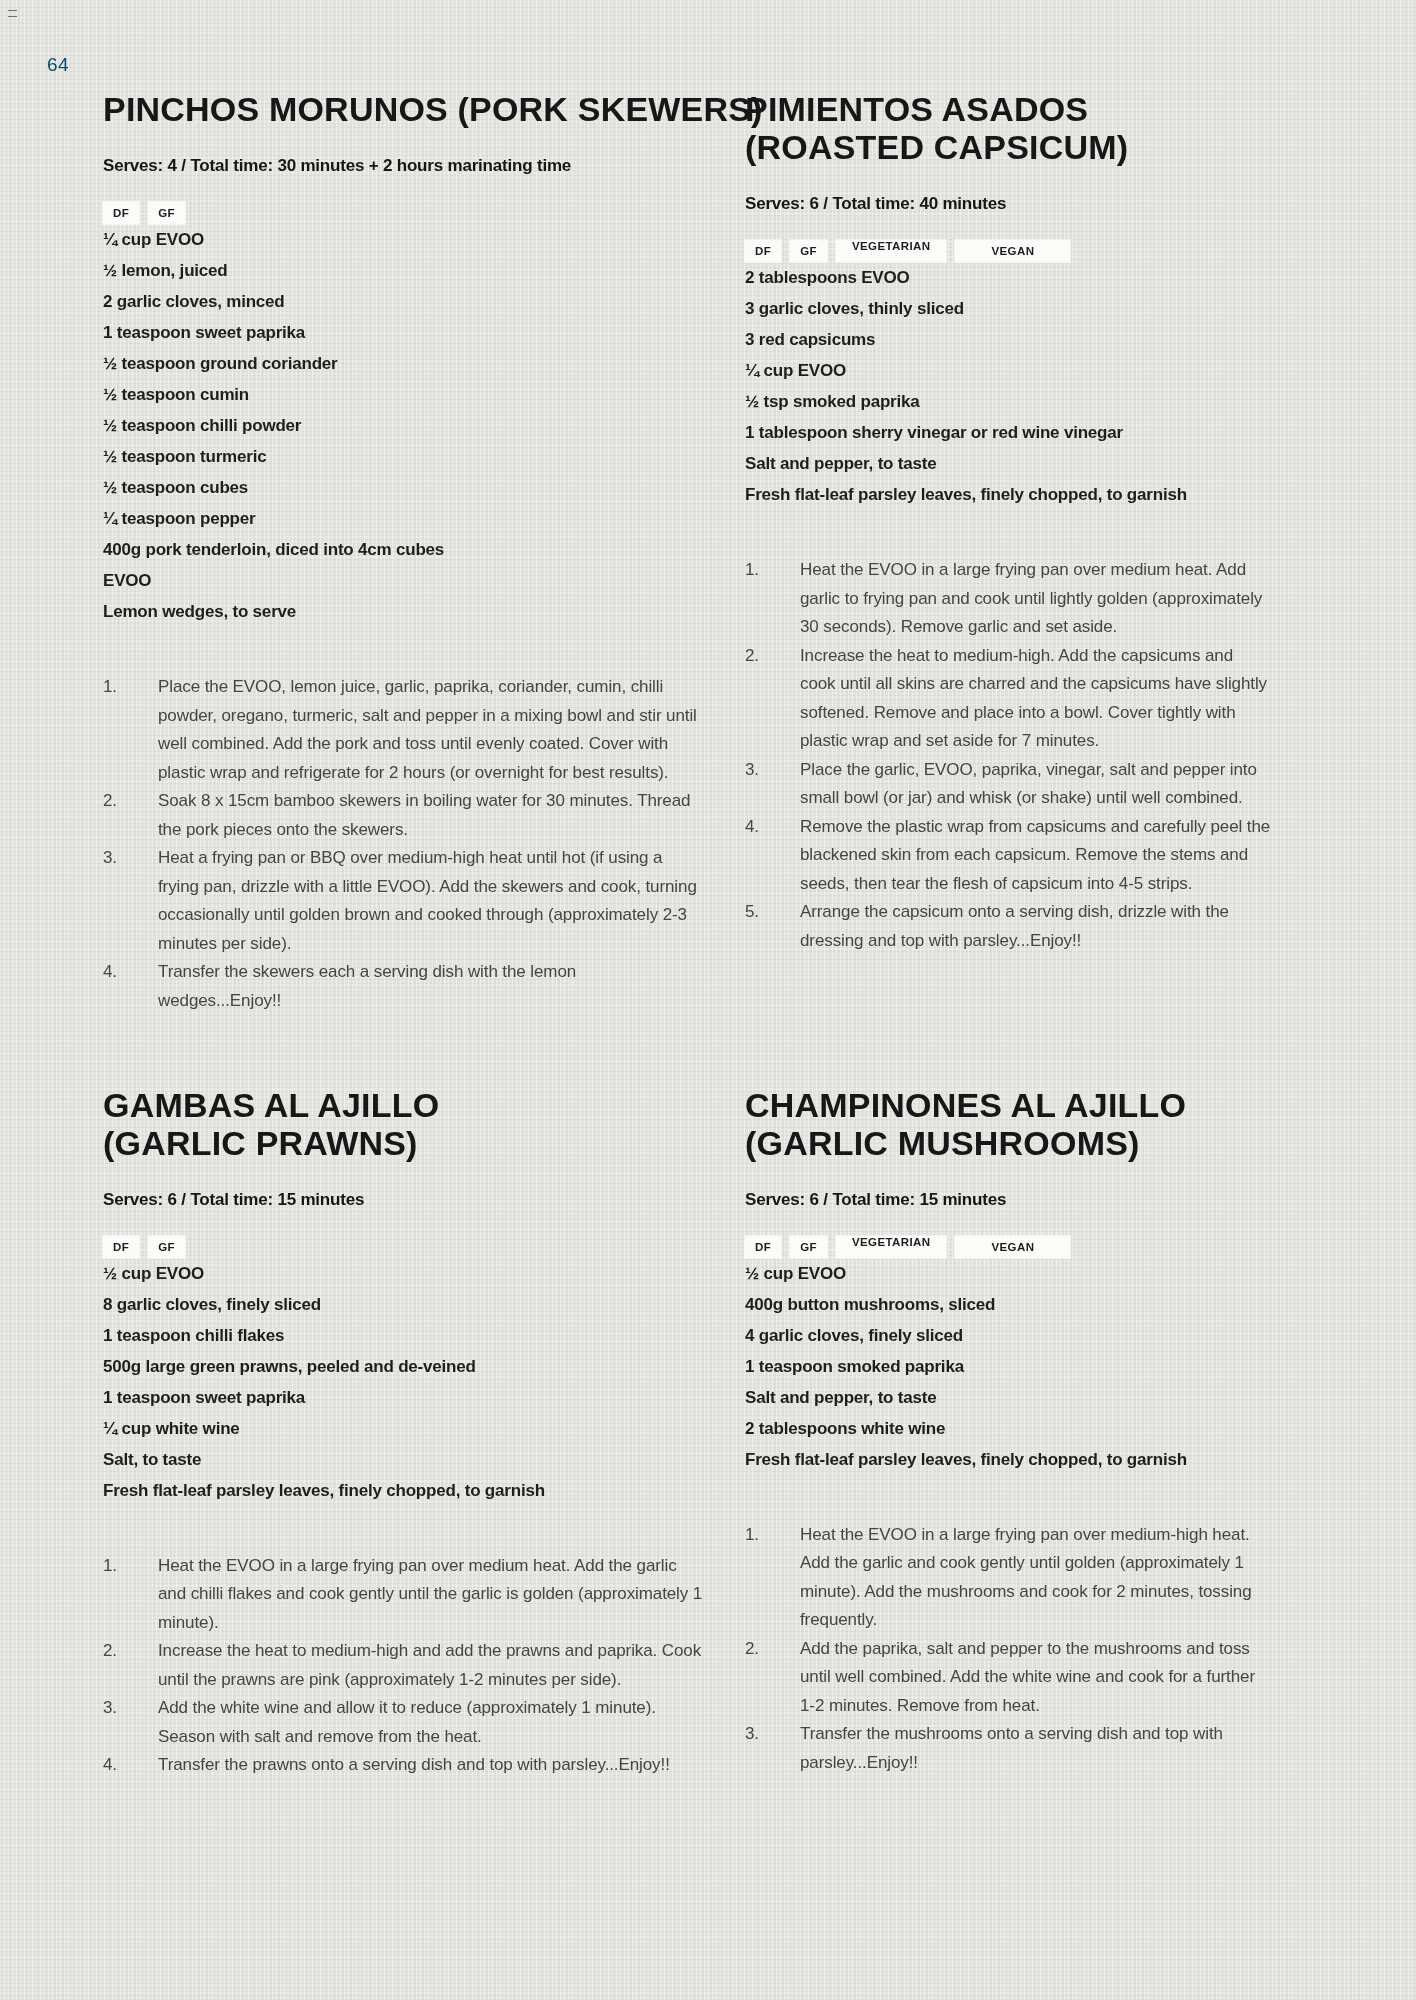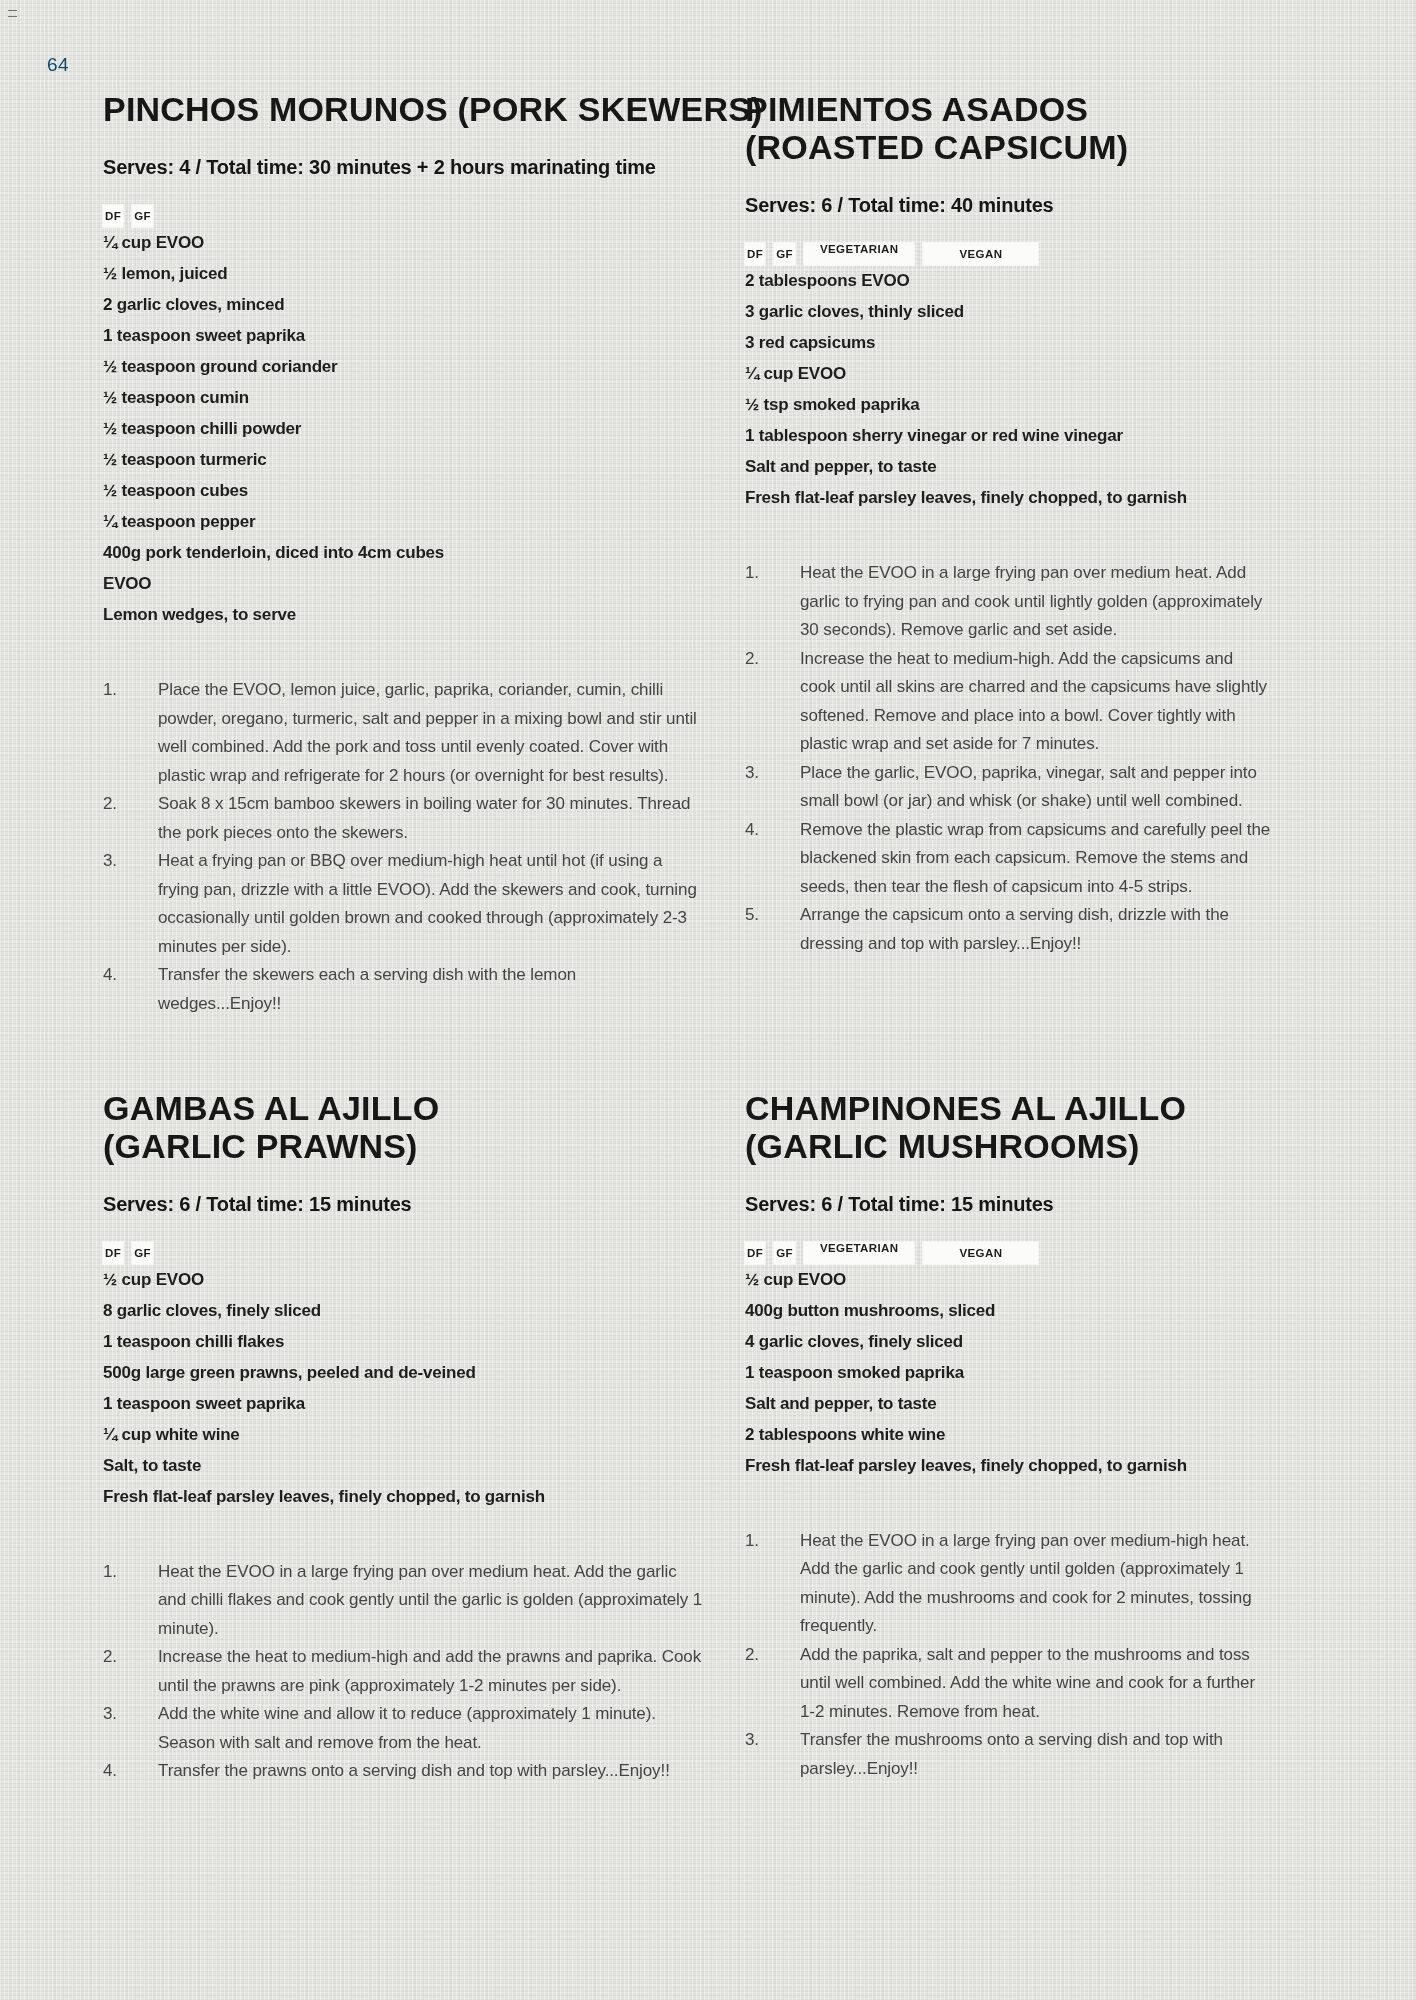--- a/index.html
+++ b/index.html
@@ -41,38 +41,38 @@
     font-size: 34px;
     line-height: 38px;
     letter-spacing: 0.2px;
     color: #171717;
     text-transform: uppercase;
   }
   .recipe-title .title-line { display: block; white-space: nowrap; }
   .serves-line {
     margin-top: 0;
     font-weight: bold;
-    font-size: 20px;
+    font-size: 17px;
     letter-spacing: -0.2px;
     color: #161616;
     white-space: nowrap;
   }
   .badges {
     margin-top: 26px;
     display: flex;
     gap: 9px;
   }
   .badge {
     background: #fbfbf9;
     color: #1d1d1d;
     font-size: 11.5px;
     font-weight: bold;
     letter-spacing: 0.4px;
     line-height: 12px;
-    padding: 5px 2px;
+    padding: 5px 10px;
     box-shadow: 0 0 0 1px rgba(255,255,255,0.6);
   }
   .badge[data-label="VEGETARIAN"] { padding: 0 16px; }
   .badge[data-label="VEGAN"] { padding: 5px 36px; }
   .ingredients { }
   .ingredient {
     font-weight: bold;
     font-size: 17px;
     line-height: 31px;
     letter-spacing: -0.2px;

